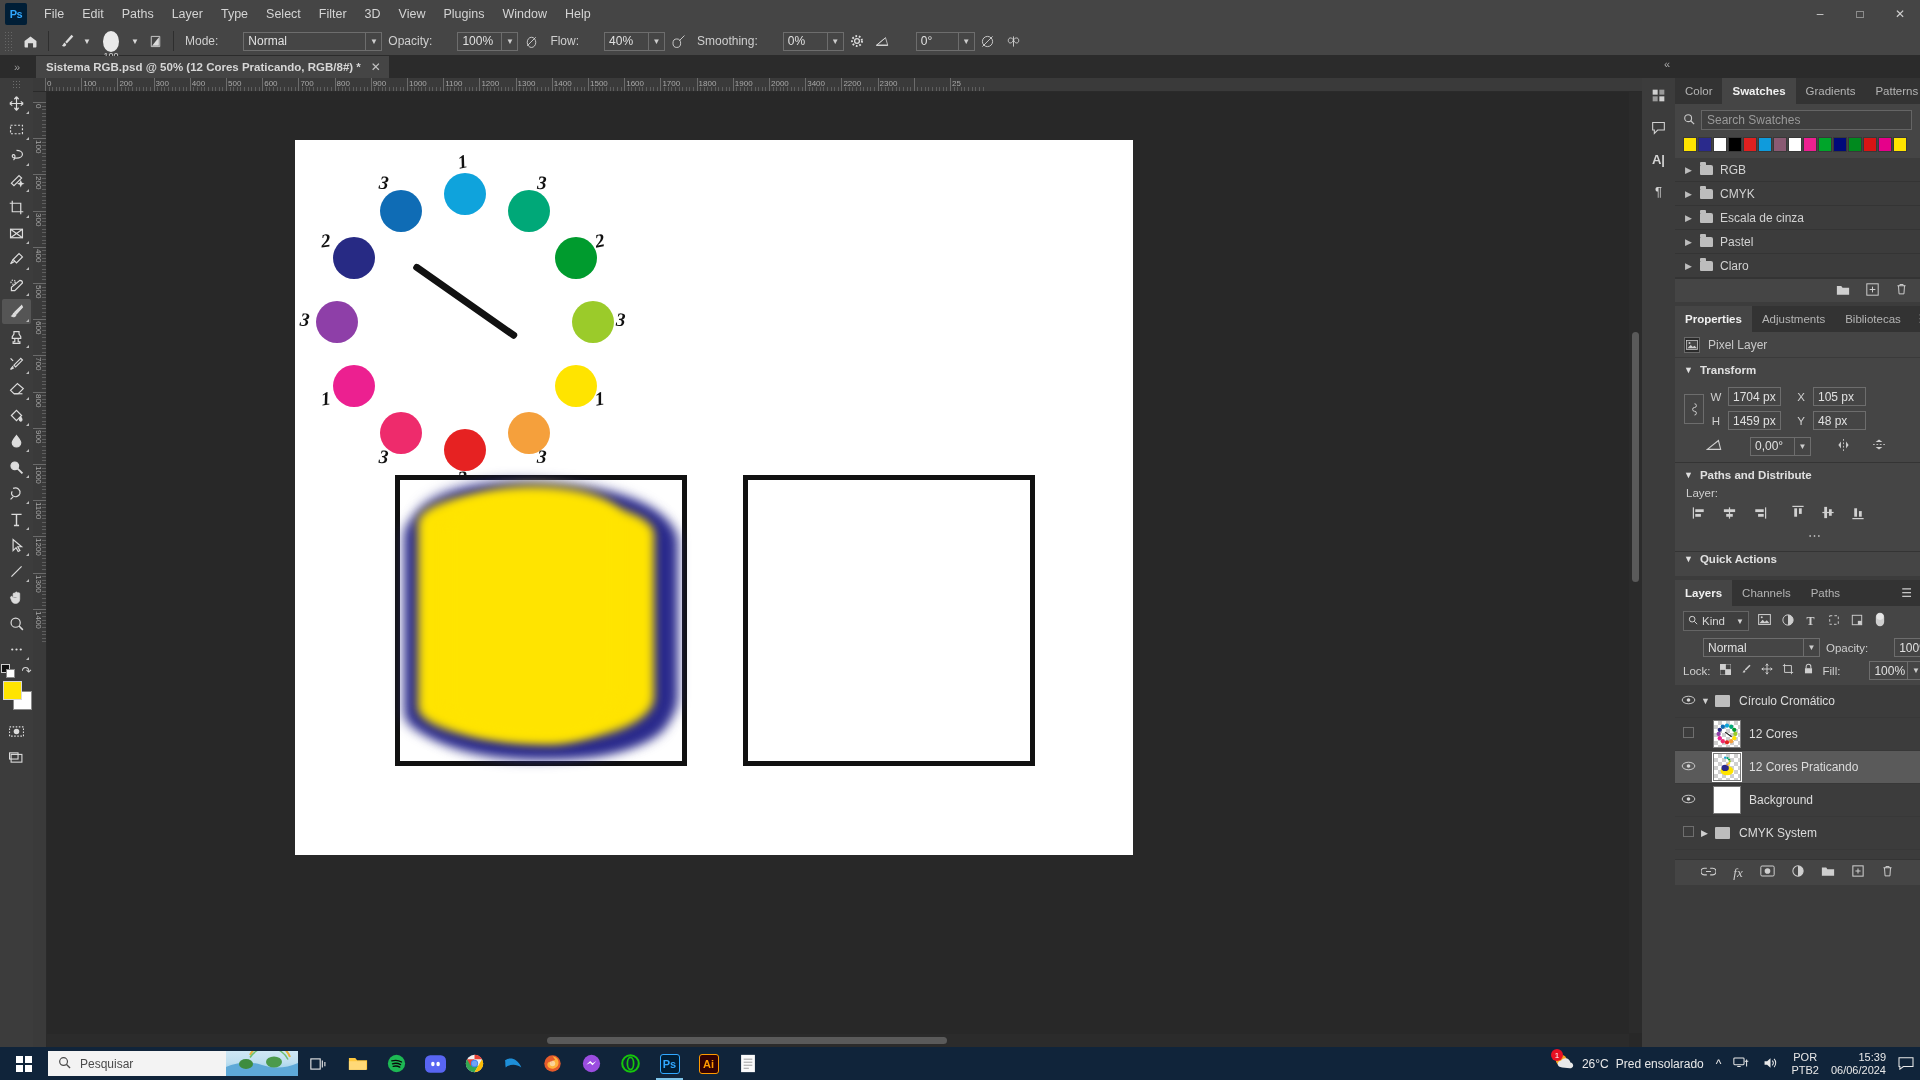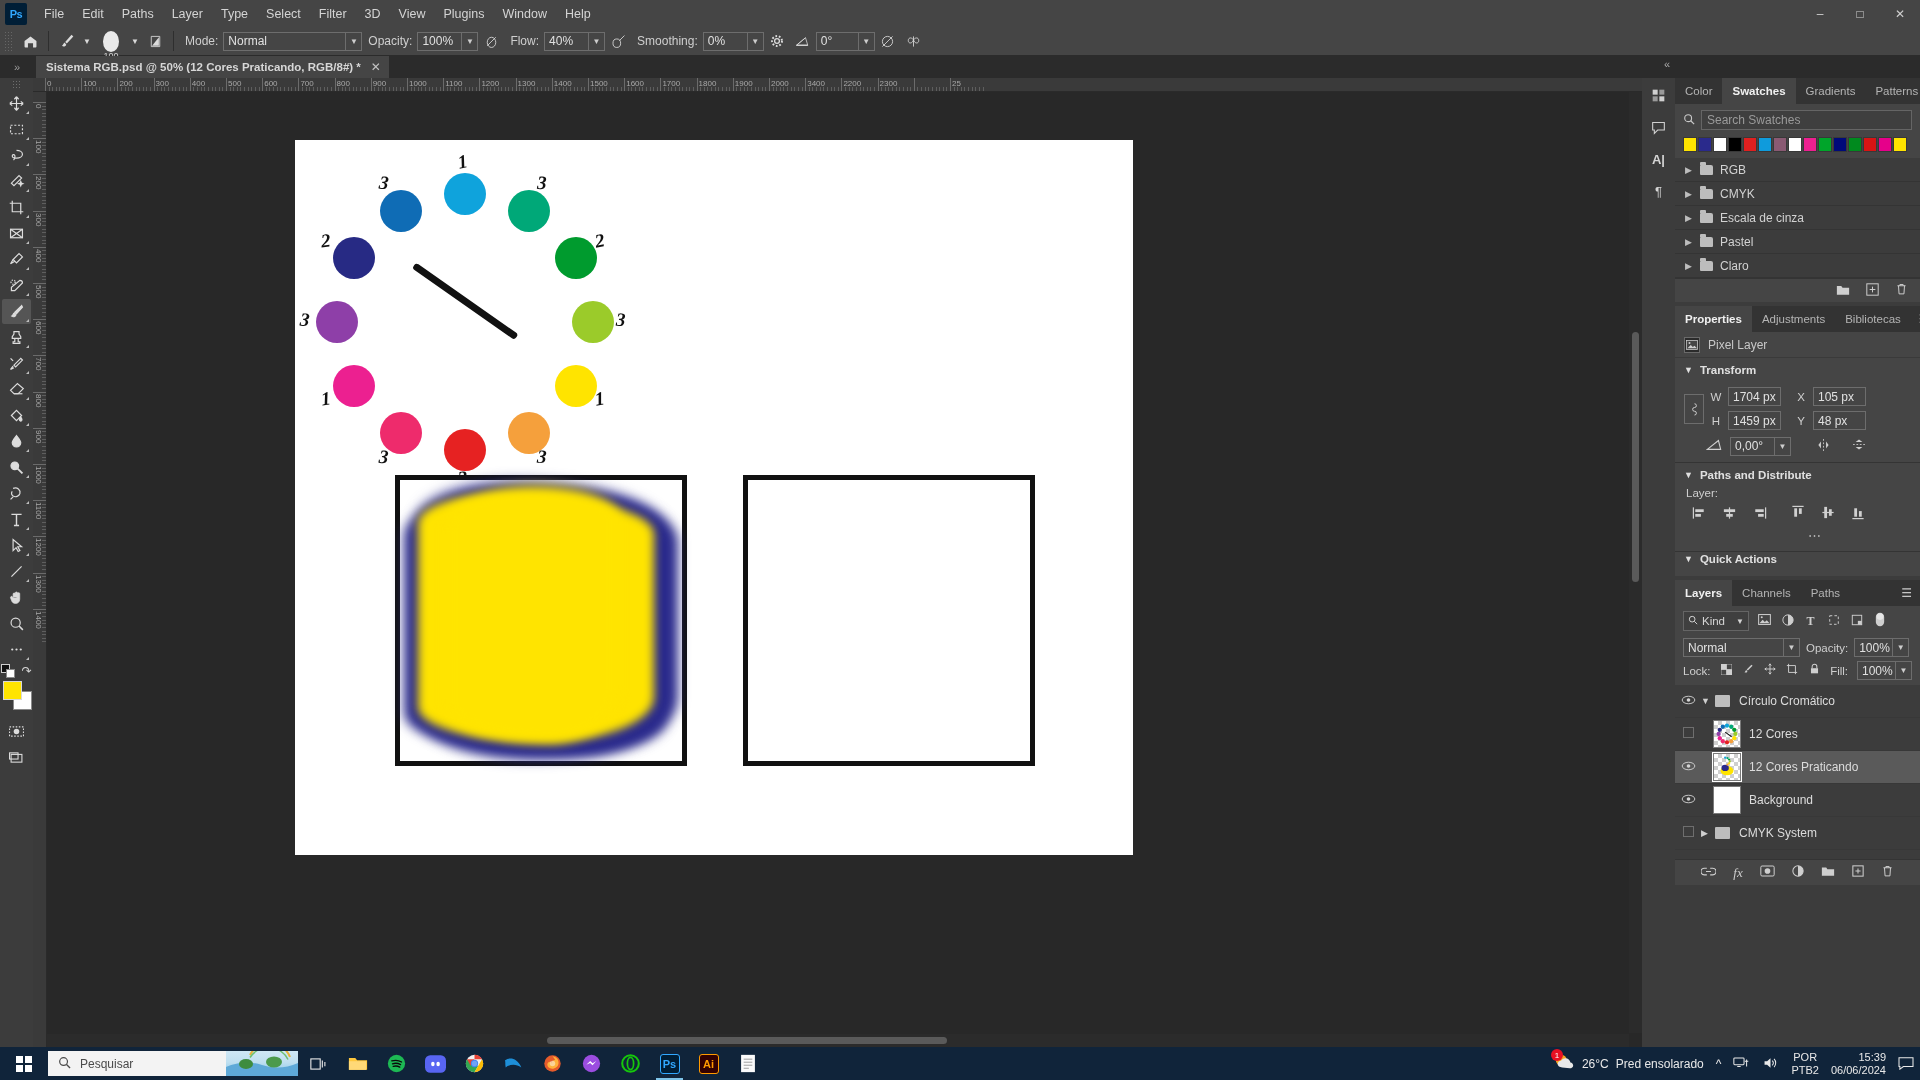--- a/index.html
+++ b/index.html
@@ -40,21 +40,21 @@
     background-size:3px 3px; opacity:.8;}
   .opt-sep { width:1px; height:20px; background:#2e2e2e; margin:0 5px; }
   .opt-icon { width:26px; height:24px; display:flex; align-items:center; justify-content:center; color:#d9d9d9; }
   .opt-label { color:#cfcfcf; font-size:12px; padding:0 5px 0 6px; white-space:nowrap;}
   .field {
     background:#454545; border:1px solid #6d6d6d; color:#e0e0e0;
     height:19px; font-size:12px; padding:0 4px; display:flex; align-items:center;
     font-family:"Liberation Sans", sans-serif;
   }
   .field.num { width:44px; justify-content:flex-start; }
-  .combo { display:flex; align-items:flex-start; }
+  .combo { display:flex; align-items:flex-start;margin-left:20px; }
   .combo .field { border-right:none; }
   .combo .arrow {
     width:17px; height:19px; border:1px solid #6d6d6d; background:#454545;
     display:flex; align-items:center; justify-content:center; color:#cdcdcd; font-size:8px;
   }
   .brush-preview { display:flex; flex-direction:column; align-items:center; width:34px; position:relative; }
   .brush-dot { width:16px; height:21px; background:#e9e9e9; border-radius:50%; }
   .brush-size { font-size:9px; color:#d0d0d0; position:absolute; top:20px; }
 
   

